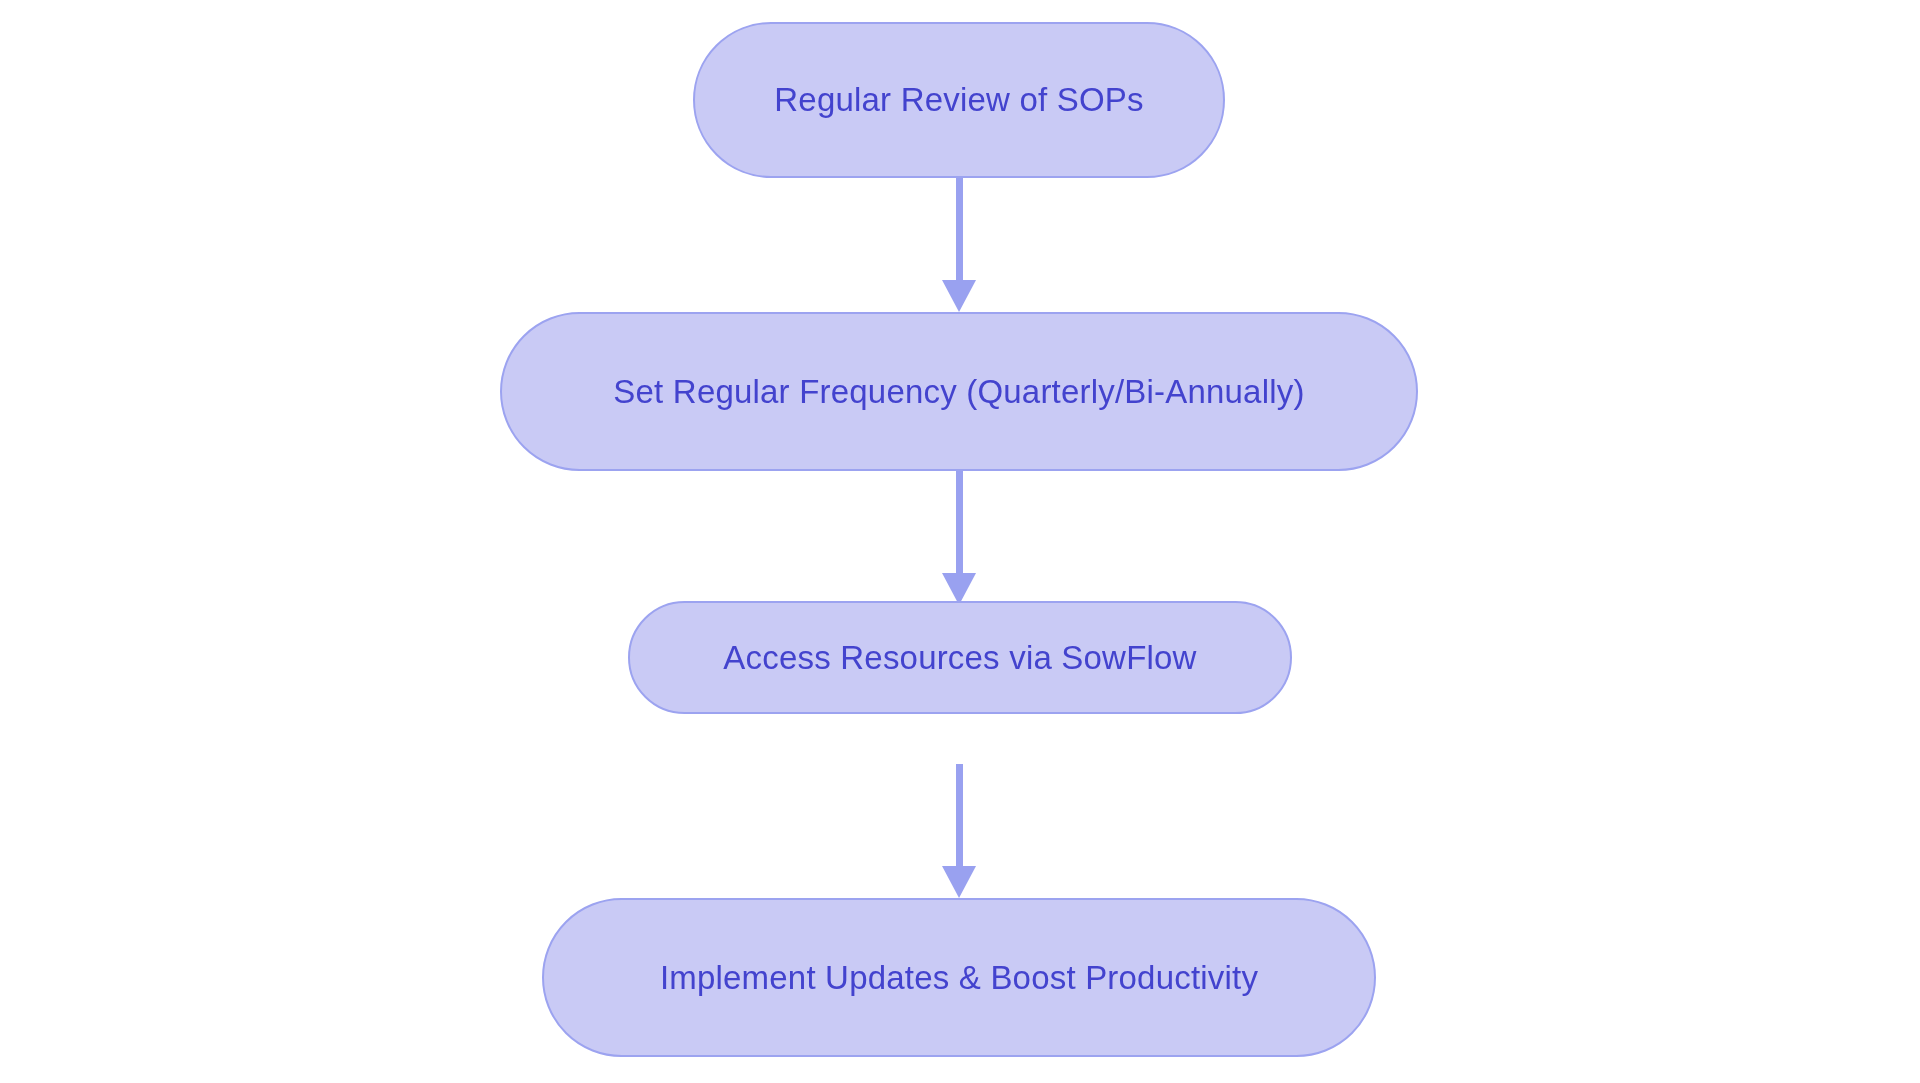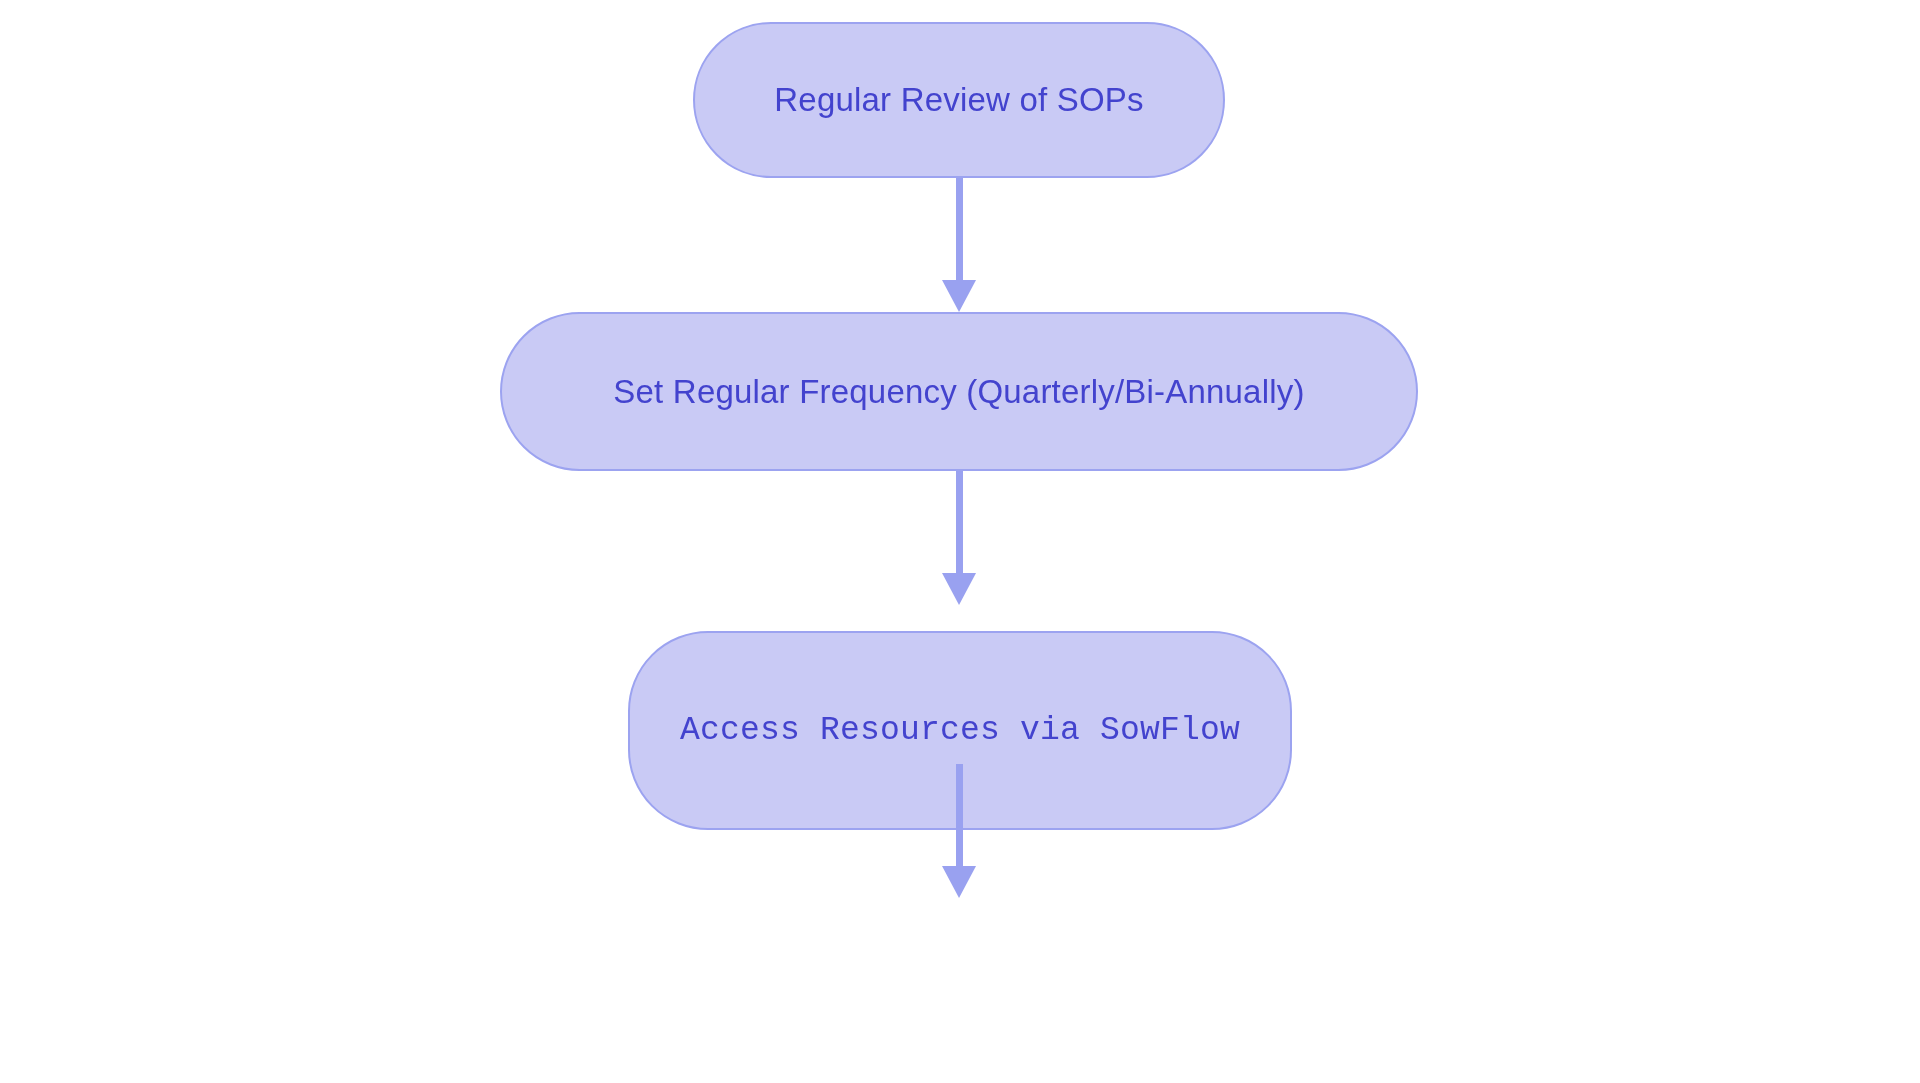--- a/index.html
+++ b/index.html
@@ -32,21 +32,21 @@
     border: 2.5px solid var(--node-border);
     border-radius: 80px;
     color: var(--node-text);
     font-size: 33px;
     letter-spacing: 0.2px;
     text-align: center;
     white-space: nowrap;
   }
   .node-1 { left: 693px; top: 22px;  width: 532px; height: 156px; }
   .node-2 { left: 500px; top: 312px; width: 918px; height: 159px; }
-  .node-3 { left: 628px; top: 631px; width: 664px; height: 199px; font-family: Liberation Mono, monospace; }
+  .node-3 { left: 628px; top: 601px; width: 664px; height: 113px; }
   .node-4 { left: 542px; top: 898px; width: 834px; height: 159px; }
 
   .arrow {
     position: absolute;
     left: 942px;            
     width: 34px;
     display: flex;
     flex-direction: column;
     align-items: center;
   }
@@ -92,14 +92,17 @@
 
   <div class="node node-3">
     <span>Access Resources via SowFlow</span>
   </div>
 
   <div class="arrow arrow-3">
     <div class="arrow-line"></div>
     <div class="arrow-head"></div>
   </div>
 
+  <div class="node node-4">
+    <span>Implement Updates &amp; Boost Productivity</span>
+  </div>
 
 </div>
 
 </body></html>

